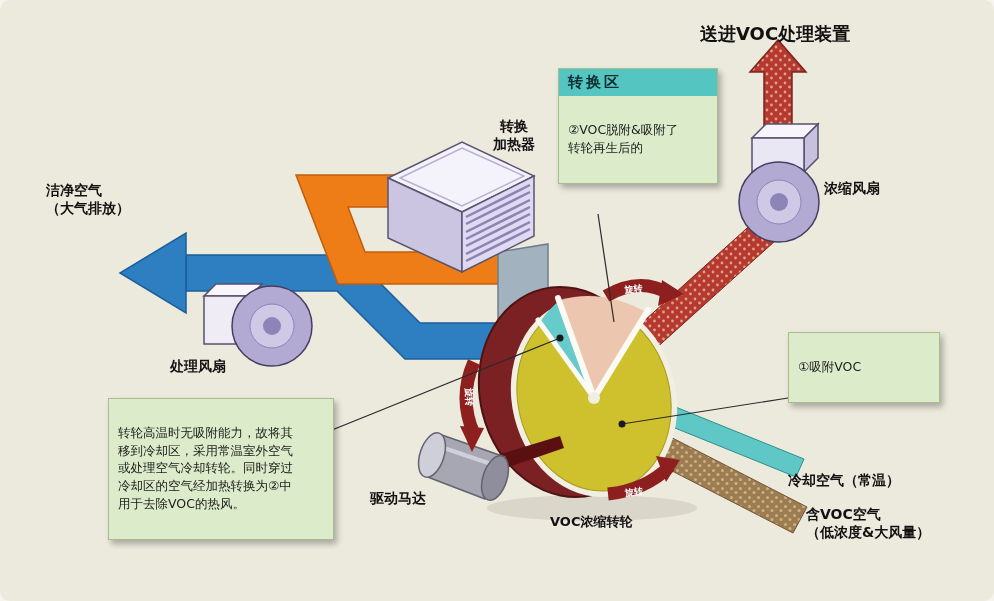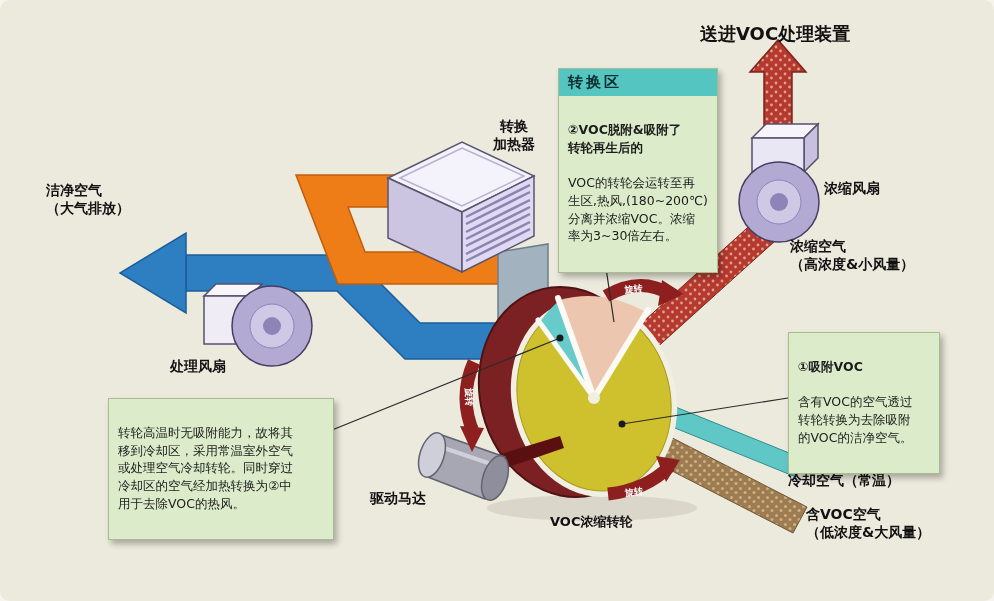--- a/index.html
+++ b/index.html
@@ -4,21 +4,21 @@
 <style>
   html,body{margin:0;padding:0;background:#f5f4ef;font-family:"DejaVu Sans",sans-serif;}
   #stage{position:relative;width:994px;height:601px;background:#ece9dd;overflow:hidden;border-radius:10px;}
   #diagram-svg{position:absolute;left:0;top:0;}
   .layer{position:absolute;left:0;top:0;width:994px;height:485px;pointer-events:none;}
   .lbl{position:absolute;font-weight:bold;font-size:14px;color:#111;white-space:pre-line;line-height:1.28;}
   .lbl.center{text-align:center;}
   .callout{position:absolute;background:#dcecca;border:1px solid #a8bd8e;box-shadow:3px 4px 6px rgba(0,0,0,.28);}
   .co-head{background:#55c5c2;color:#0d2f2f;font-weight:bold;font-size:15px;padding:4px 9px;letter-spacing:3px;}
   .co-body{padding:7px 9px 9px 9px;font-size:12.5px;line-height:1.42;color:#1c1c1c;white-space:pre-line;}
-  .co-lead{font-weight:bold;white-space:pre-line;}
+  .co-lead{font-weight:normal;white-space:pre-line;}
 </style>
 </head>
 <body>
 
 <div id="stage">
 
   <svg id="diagram-svg" width="994" height="601" viewBox="0 0 994 601">
     <defs>
       <pattern id="dotsRed" width="9" height="9" patternUnits="userSpaceOnUse">
         <rect width="9" height="9" fill="#b5392e"></rect>
@@ -132,47 +132,38 @@
   </svg>
 
   <div class="layer">
     <div class="lbl" style="left:700px;top:22px;font-size:18px">送进VOC处理装置</div>
     <div class="lbl center" style="left:468px;top:118px;width:92px">转换
 加热器</div>
     <div class="lbl" style="left:46px;top:182px">洁净空气
 （大气排放）</div>
     <div class="lbl" style="left:170px;top:358px">处理风扇</div>
     <div class="lbl" style="left:824px;top:180px">浓缩风扇</div>
-    <div class="lbl" style="left:790px;top:238px">浓缩空气
-（高浓度&amp;小风量）</div>
     <div class="lbl" style="left:788px;top:472px">冷却空气（常温）</div>
     <div class="lbl" style="left:806px;top:506px">含VOC空气
 （低浓度&amp;大风量）</div>
     <div class="lbl" style="left:370px;top:490px">驱动马达</div>
     <div class="lbl" style="left:550px;top:514px;font-size:13px">VOC浓缩转轮</div>
   </div>
 
   <div class="callout" style="left:558px;top:68px;width:158px">
     <div class="co-head">转换区</div>
     <div class="co-body">
       <div class="co-lead">②VOC脱附&amp;吸附了
 转轮再生后的</div>
-      <div>VOC的转轮会运转至再
-生区,热风,(180~200℃)
-分离并浓缩VOC。浓缩
-率为3~30倍左右。</div>
     </div>
   </div>
 
   <div class="callout" style="left:788px;top:332px;width:150px">
     <div class="co-body">
       <div class="co-lead">①吸附VOC</div>
-      <div>含有VOC的空气透过
-转轮转换为去除吸附
-的VOC的洁净空气。</div>
     </div>
   </div>
 
   <div class="callout" style="left:108px;top:398px;width:224px">
     <div class="co-body">
       <div>转轮高温时无吸附能力，故将其
 移到冷却区，采用常温室外空气
 或处理空气冷却转轮。同时穿过
 冷却区的空气经加热转换为②中
 用于去除VOC的热风。</div>

